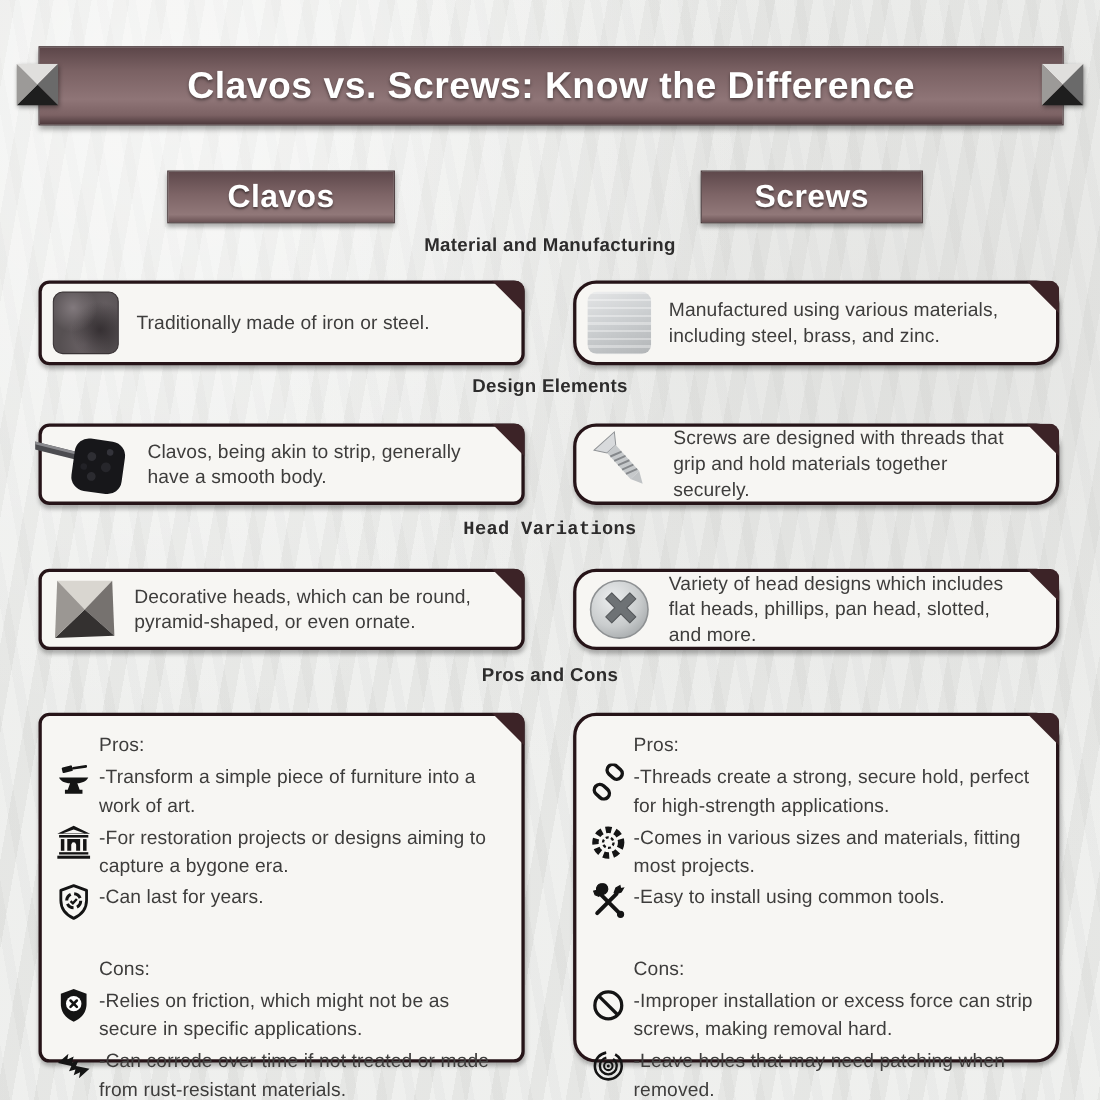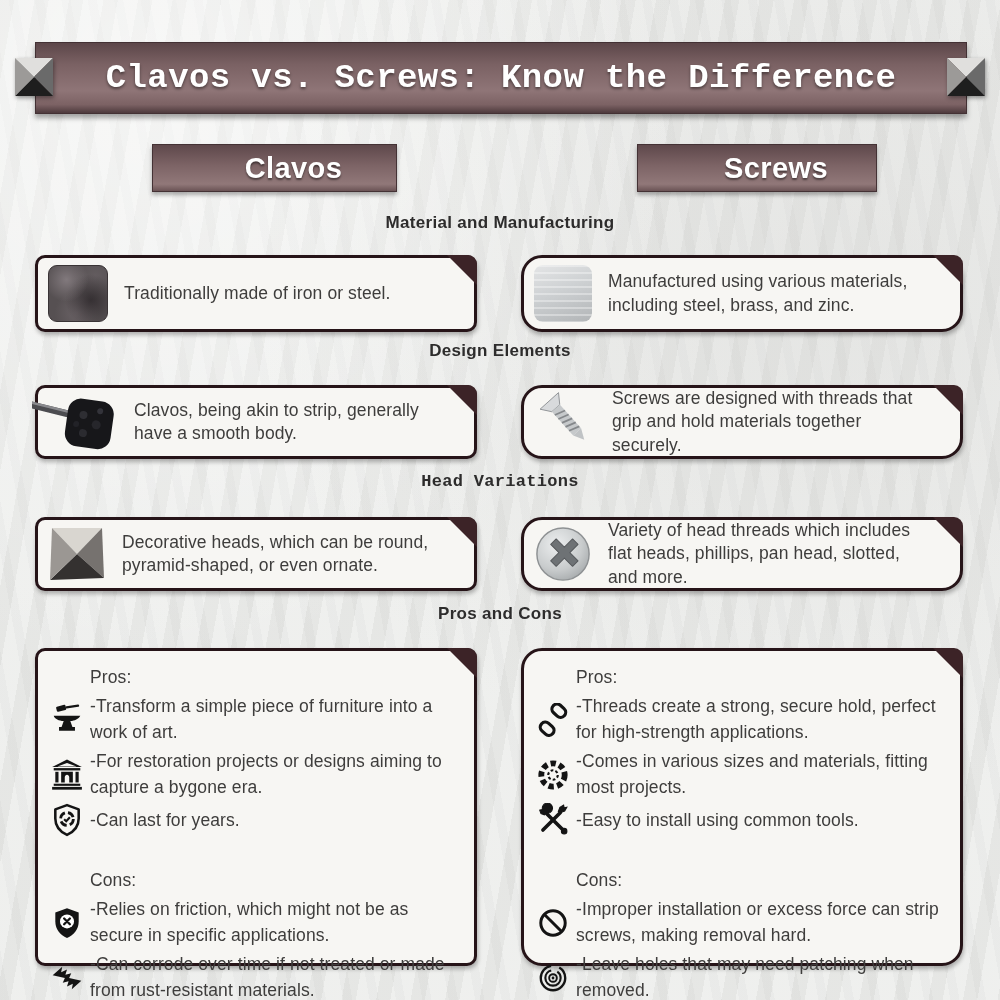--- a/index.html
+++ b/index.html
@@ -18,29 +18,29 @@
       #ecedeb;
   }
   
   .title-banner{
     position:absolute;left:35px;top:42px;width:930px;height:70px;
     background:linear-gradient(180deg,#5c4649 0%,#7a6163 30%,#8f7577 68%,#7c6264 88%,#4e3a3d 100%);
     border:1px solid #433134;box-shadow:0 4px 5px rgba(0,0,0,.35);
     display:flex;align-items:center;justify-content:center;
   }
   .title-text{color:#ffffff;font-size:34px;font-weight:bold;letter-spacing:.4px;
-    text-shadow:0 2px 3px rgba(0,0,0,.45);font-family:Liberation Mono, monospace;}
+    text-shadow:0 2px 3px rgba(0,0,0,.45);}
   .deco-nail{position:absolute;top:58px;width:38px;height:38px;display:block;filter:drop-shadow(1px 2px 2px rgba(0,0,0,.4));}
   .deco-nail.left{left:15px;}
   .deco-nail.right{left:947px;}
   .col-banner{
-    position:absolute;top:144px;height:46px;
+    position:absolute;top:155px;height:46px;
     background:linear-gradient(180deg,#5e484b 0%,#7d6466 45%,#917879 85%,#6b5355 100%);
     border:1px solid #443235;box-shadow:0 3px 4px rgba(0,0,0,.3);
-    display:flex;align-items:center;justify-content:center;padding-left:38px;
+    display:flex;align-items:center;justify-content:center;
   }
   .col-banner .col-text{color:#fff;font-size:29px;font-weight:bold;letter-spacing:.4px;
     text-shadow:0 2px 2px rgba(0,0,0,.45);}
   .col-banner.clavos{left:152px;width:205px;}
   .col-banner.screws{left:637px;width:200px;}
   
   .section-heading{
     position:absolute;left:0;width:100%;margin:0;text-align:center;
     font-size:17px;font-weight:bold;color:#2d2c2c;letter-spacing:.3px;
   }
@@ -77,21 +77,21 @@
   }
   .img.steel{
     width:58px;height:57px;border-radius:9px;
     background:
       repeating-linear-gradient(180deg, rgba(255,255,255,.35) 0 2px, rgba(0,0,0,0) 2px 7px),
       linear-gradient(160deg,#e4e5e6 0%,#cdd0d2 45%,#b2b5b7 100%);
   }
   .img.clavo-nail{margin-left:-16px;}
   
   .pc{padding:14px 14px 8px 6px;box-sizing:border-box;}
-  .pc-row{display:flex;align-items:center;margin-bottom:3px;}
+  .pc-row{display:flex;align-items:flex-start;margin-bottom:3px;}
   .pc-icon{flex:0 0 46px;display:flex;justify-content:center;align-items:center;}
   .pc-text{flex:1;font-size:17.5px;color:#3e3d3c;line-height:1.48;letter-spacing:.1px;}
   .pc-gap{height:28px;}
   svg{display:block;}
 </style>
 </head>
 <body>
 
 <div id="canvas">
 
@@ -185,21 +185,21 @@
             <stop offset="60%" stop-color="#c9cccd"></stop>
             <stop offset="100%" stop-color="#9fa3a5"></stop>
           </radialGradient>
         </defs>
         <circle cx="30" cy="30" r="27" fill="url(#ph)" stroke="#8e9193" stroke-width="1.5"></circle>
         <g transform="rotate(45 30 30)">
           <path d="M26 12 h8 v12 h12 v8 h-12 v12 h-8 v-12 h-12 v-8 h12 z" fill="#6e7275" stroke="#55585b" stroke-width="1" stroke-linejoin="round"></path>
         </g>
       </svg>
     </span>
-    <div class="card-text">Variety of head threads which includes flat heads, phillips, pan head, slotted, and more.</div>
+    <div class="card-text">Variety of head designs which includes flat heads, phillips, pan head, slotted, and more.</div>
   </div>
 
   <h2 class="section-heading sh4">Pros and Cons</h2>
 
   <div class="card pc r4 left">
     <div class="pc-row">
       <span class="pc-icon"></span>
       <span class="pc-text">Pros:</span>
     </div>
     <div class="pc-row">

